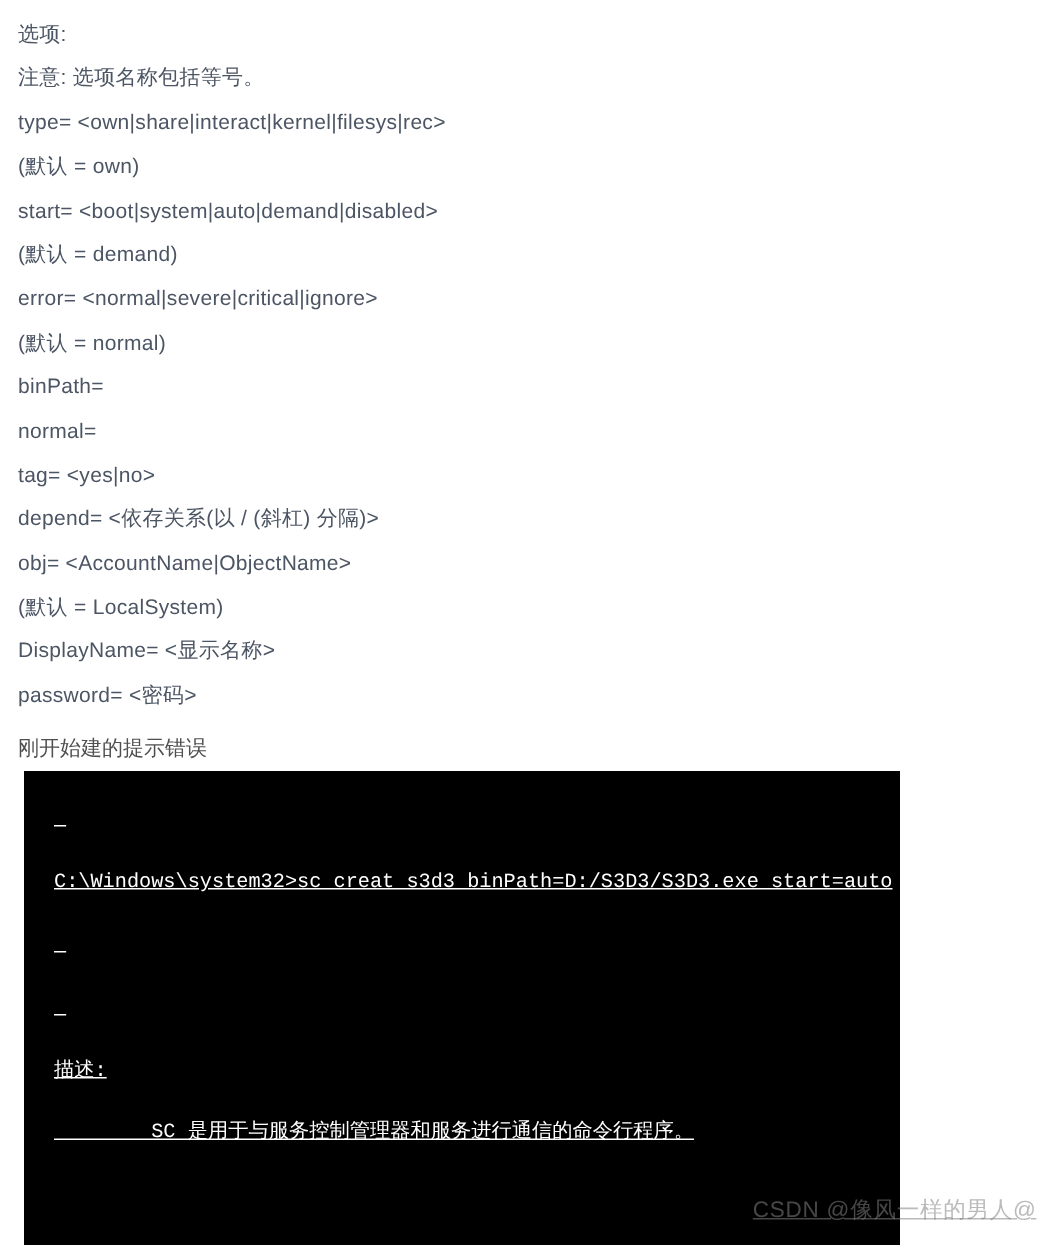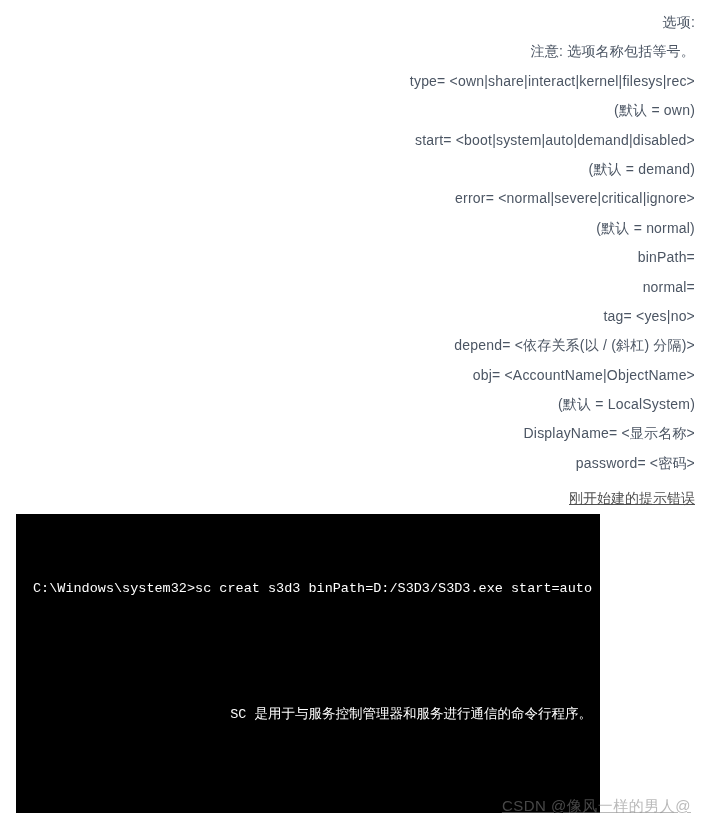--- a/index.html
+++ b/index.html
@@ -1,48 +1,47 @@
 <!DOCTYPE html>
 <html><head>
   <meta charset="utf-8">
   <style>
-    * { box-sizing: border-box; text-align: right; }
+    * { box-sizing: border-box; }
     body {
       margin: 0;
       padding: 8px 12px;
       font-family: -apple-system, "Segoe UI", "Microsoft YaHei", sans-serif;
       font-size: 14px;
       color: #4b5563;
       width: 707px;
       background: #fff;
     }
     .option-line {
       line-height: 2.1;
       color: #4b5563;
       letter-spacing: 0.2px;
     }
     .section-label {
       margin-top: 12px;
       margin-bottom: 6px;
       color: #4f4f4f;
-      text-decoration: underline;
     }
     .terminal {
       background: #000;
       color: #fff;
       font-family: "NSimSun", "SimSun", "Courier New", monospace;
       font-size: 13.5px;
       padding: 2px 0 4px 0;
       white-space: pre;
       line-height: 1.55;
       margin-left: 4px;
       overflow: hidden;
     }
     .terminal.one { width: 584px; }
-    .term-line { padding: 0 8px; }
+    .term-line { padding: 0 20px; text-decoration: underline; }
     .term-cut {
       position: relative;
       overflow: hidden;
       height: 10px;
     }
     .term-cut .inner {
       position: absolute;
       top: -8px;
       left: 3px;
       font-family: Arial, sans-serif;
@@ -79,19 +78,20 @@
 <div class="option-line">DisplayName= &lt;显示名称&gt;</div>
 <div class="option-line">password= &lt;密码&gt;</div>
 
 <div class="section-label">刚开始建的提示错误</div>
 
 <div class="terminal one">
 <div class="term-line"> </div>
 <div class="term-line">C:\Windows\system32&gt;sc creat s3d3 binPath=D:/S3D3/S3D3.exe start=auto</div>
 <div class="term-line"> </div>
 <div class="term-line"> </div>
+<div class="term-line">描述:</div>
 <div class="term-line">        SC 是用于与服务控制管理器和服务进行通信的命令行程序。</div>
 
 
 
 </div>
 
 <div class="watermark">CSDN @像风一样的男人@</div>
 
 </body></html>

